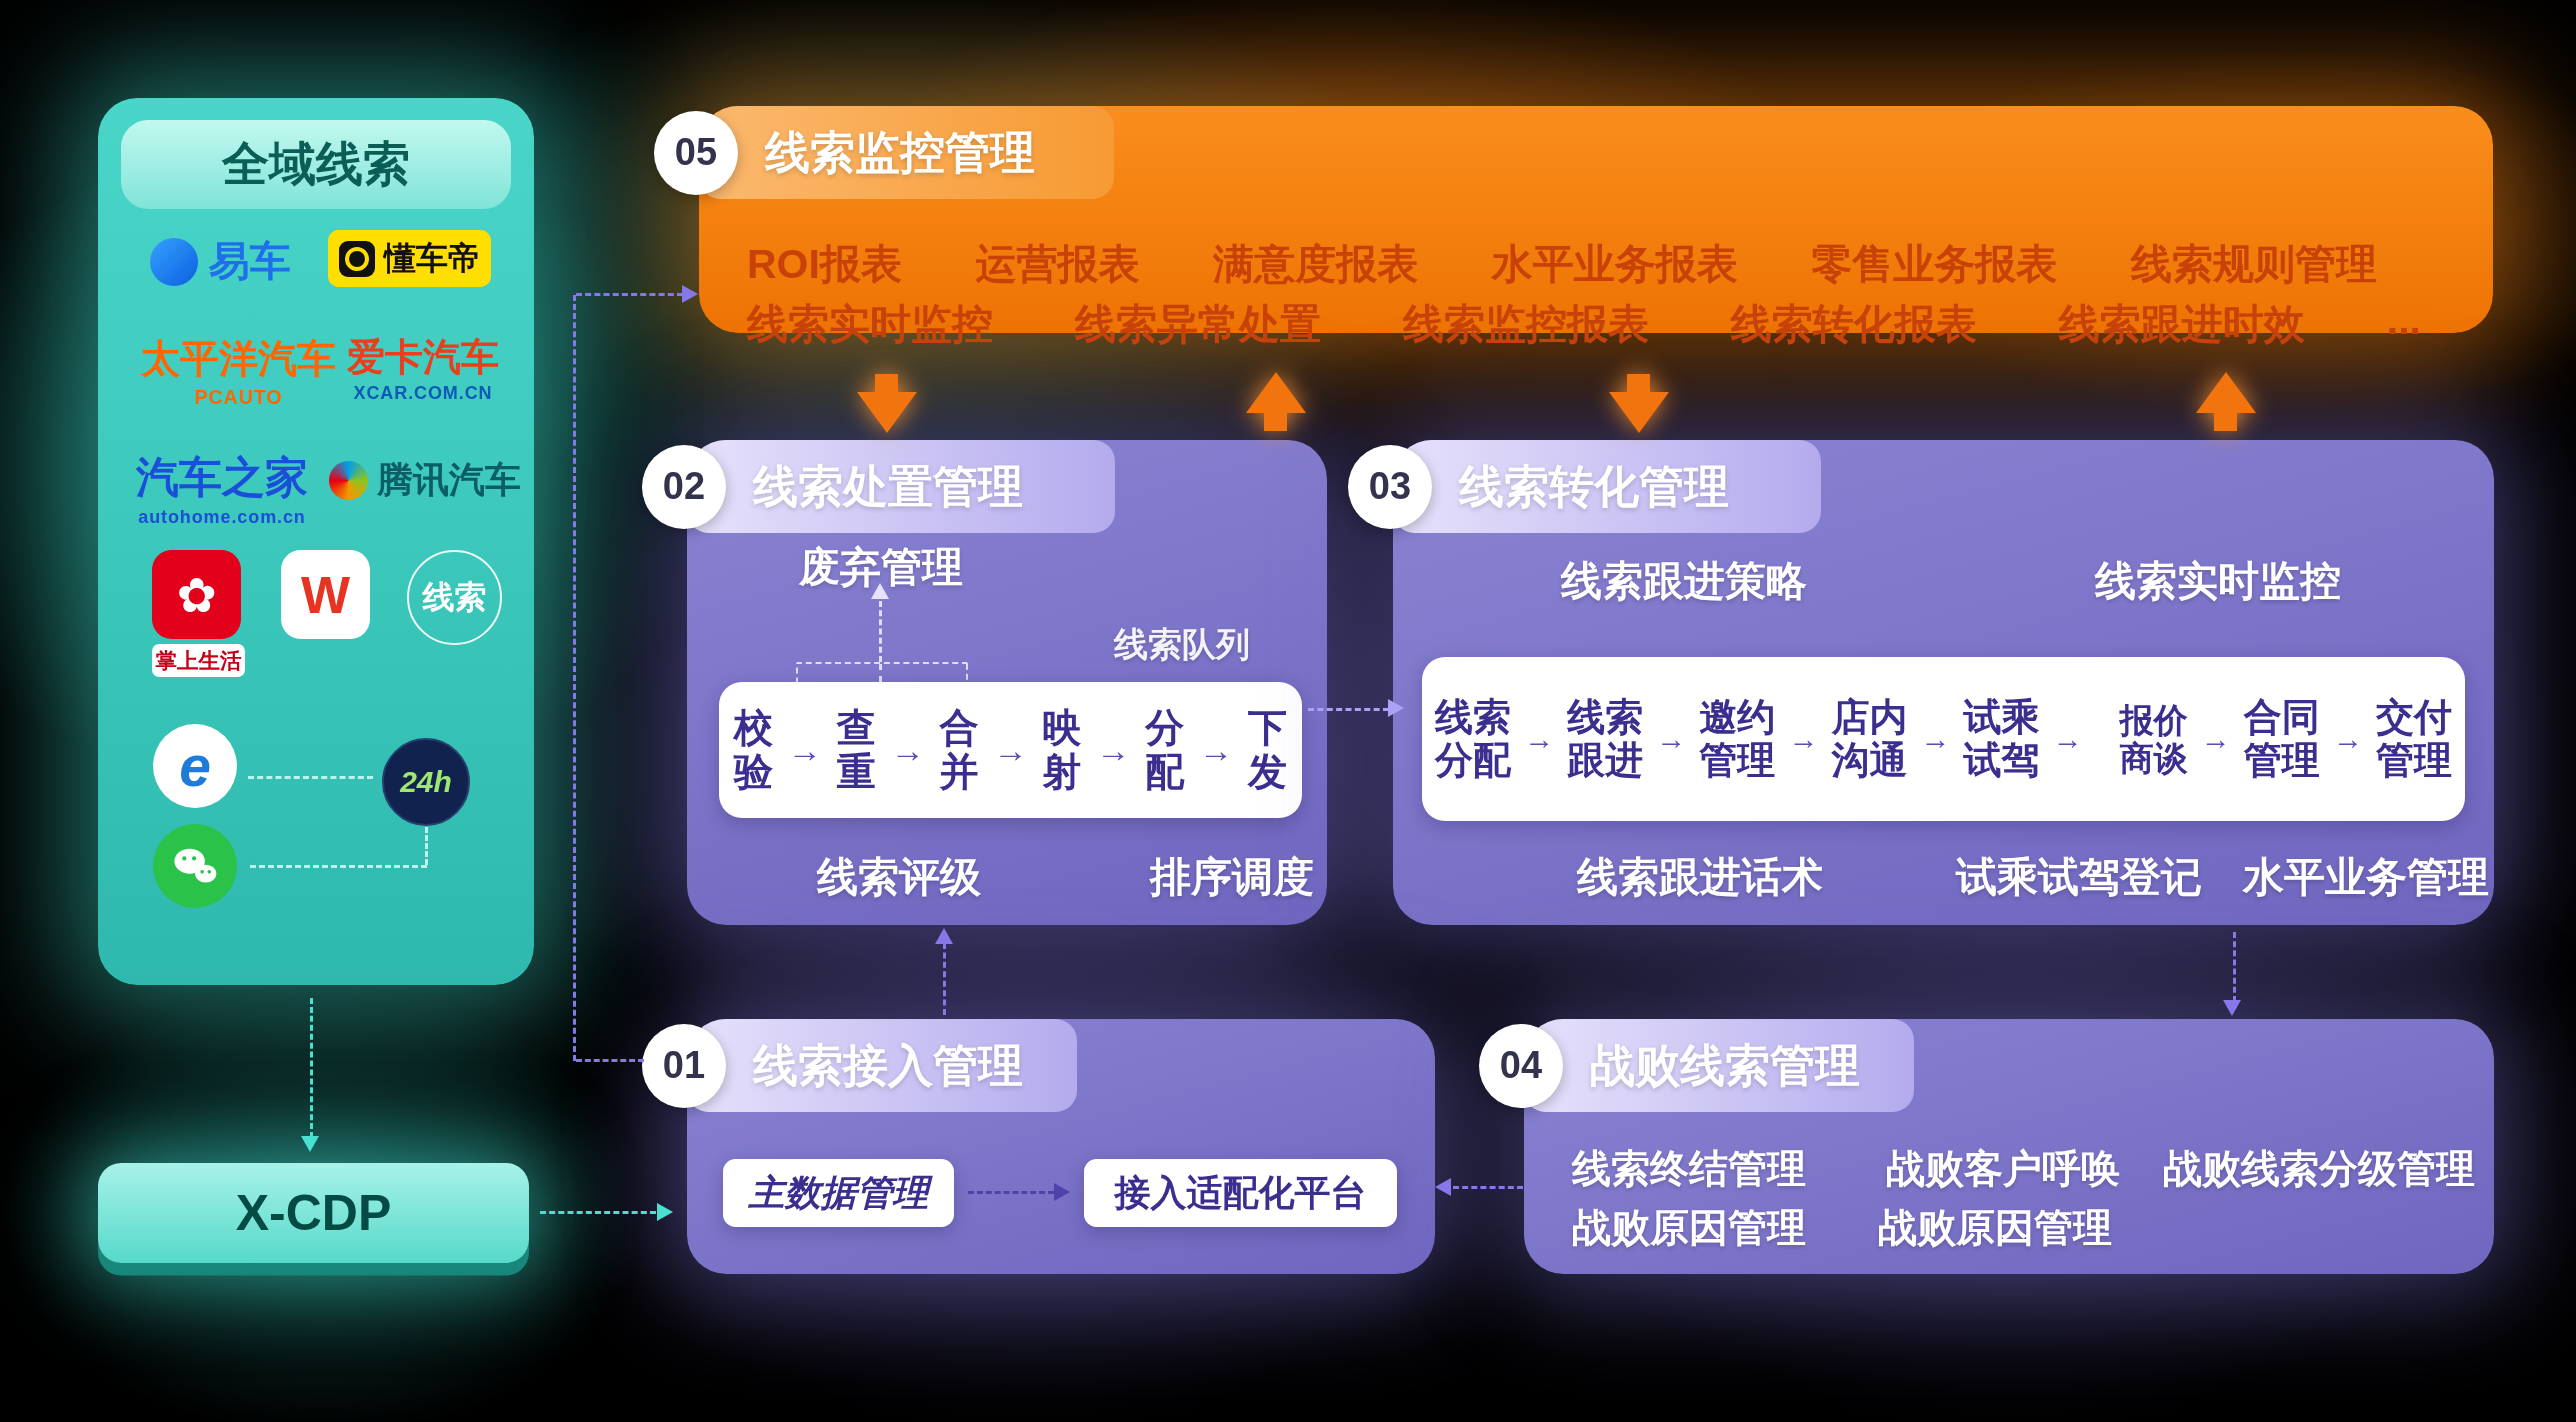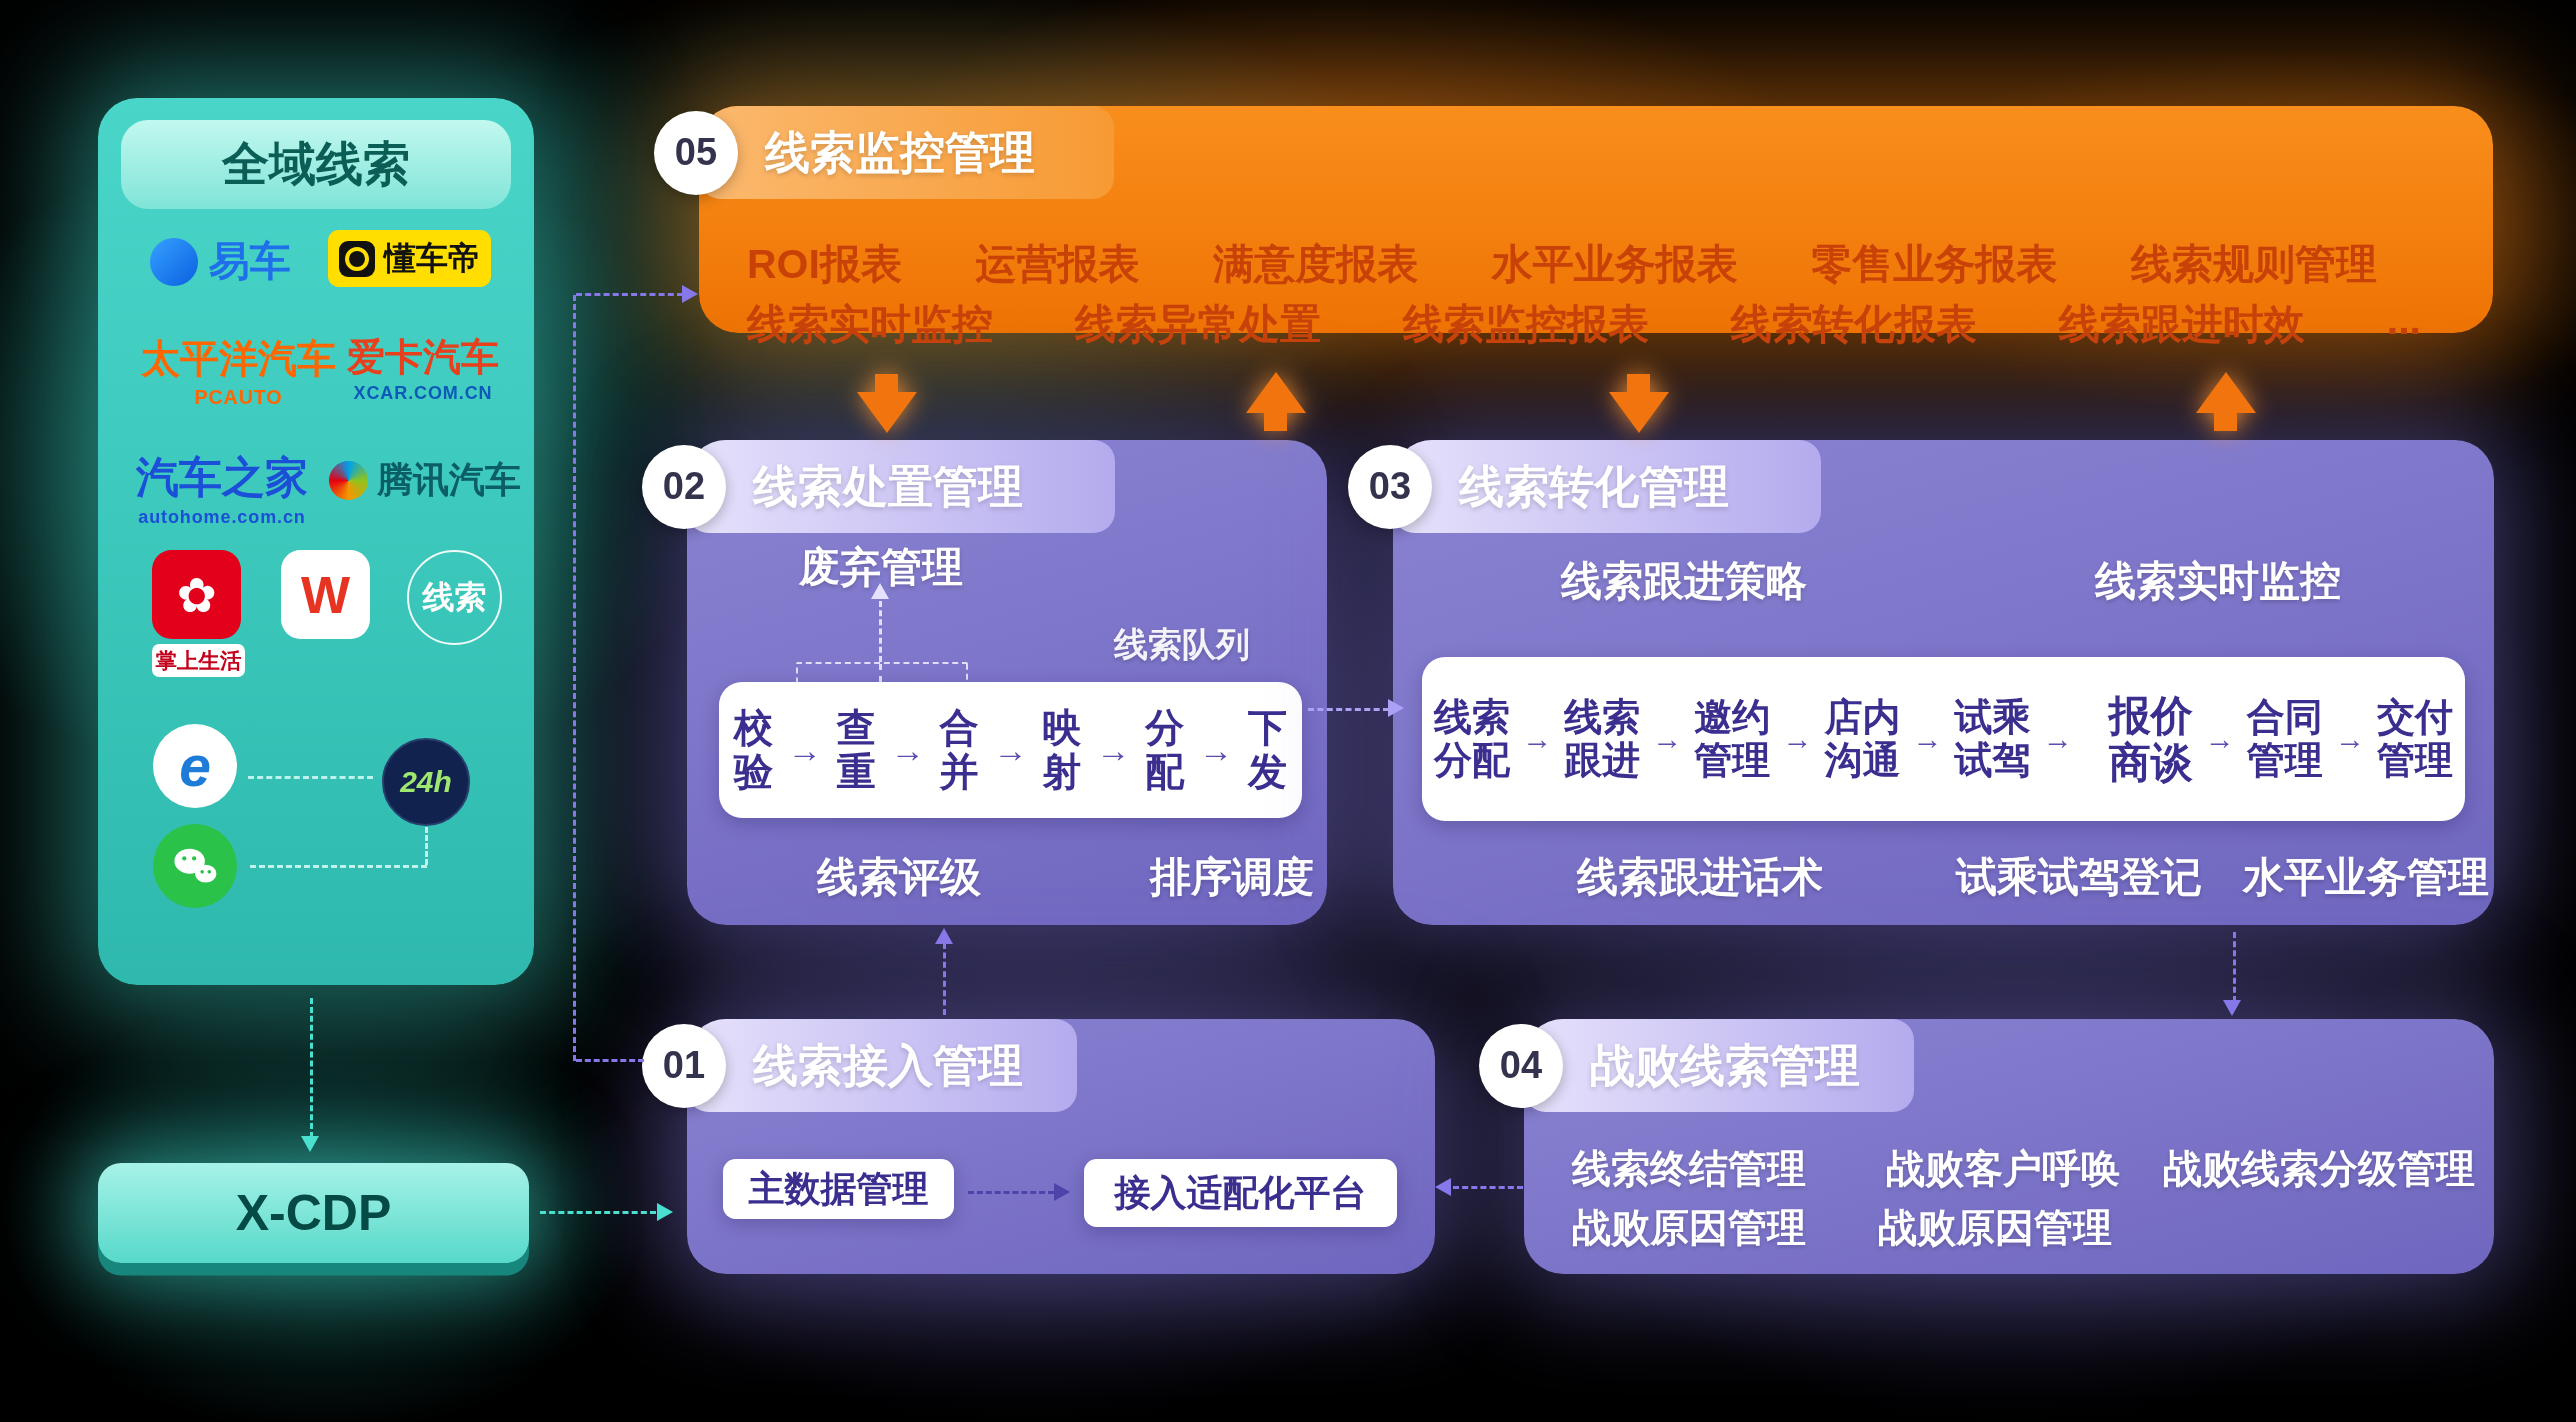--- a/index.html
+++ b/index.html
@@ -222,21 +222,21 @@
       <span class="sep" style="font-size:30px;">→</span>
       <span class="step" style="font-size:38px;">邀约
 管理</span>
       <span class="sep" style="font-size:30px;">→</span>
       <span class="step" style="font-size:38px;">店内
 沟通</span>
       <span class="sep" style="font-size:30px;">→</span>
       <span class="step" style="font-size:38px;">试乘
 试驾</span>
       <span class="sep" style="font-size:30px;">→</span>
-      <span class="step" style="font-size:42px;margin-left:24px;">报价
+      <span class="step" style="font-size:34px;margin-left:24px;">报价
 商谈</span>
       <span class="sep" style="font-size:30px;">→</span>
       <span class="step" style="font-size:38px;">合同
 管理</span>
       <span class="sep" style="font-size:30px;">→</span>
       <span class="step" style="font-size:38px;">交付
 管理</span>
     </div>
 
     <div class="wlabel" style="left:184px;top:410px;">线索跟进话术</div>
@@ -244,21 +244,21 @@
     <div class="wlabel" style="left:850px;top:410px;">水平业务管理</div>
   </section>
 
   <section class="panel p-purple" style="left:687px;top:1019px;width:748px;height:255px;">
     <div class="band band-purple" style="width:390px;">
       <div class="badge">
           <span>01</span>
         </div>
       <div class="band-title">线索接入管理</div>
     </div>
-    <div class="wbox" style="left:36px;top:140px;width:231px;height:60px;border-radius:12.5px;">
+    <div class="wbox" style="left:36px;top:140px;width:231px;height:68px;border-radius:12.5px;font-style:italic;">
       <span class="step" style="font-size:36px;white-space:nowrap;">主数据管理</span>
     </div>
     <div class="dh" style="left:281px;top:172px;width:86px;color:#4E43A8;"></div>
     <div class="ah r" style="left:367px;top:164px;color:#4E43A8;"></div>
     <div class="wbox" style="left:397px;top:140px;width:313px;height:68px;border-radius:12.5px;">
       <span class="step" style="font-size:36px;white-space:nowrap;">接入适配化平台</span>
     </div>
   </section>
 
   <section class="panel p-purple" style="left:1524px;top:1019px;width:970px;height:255px;">

